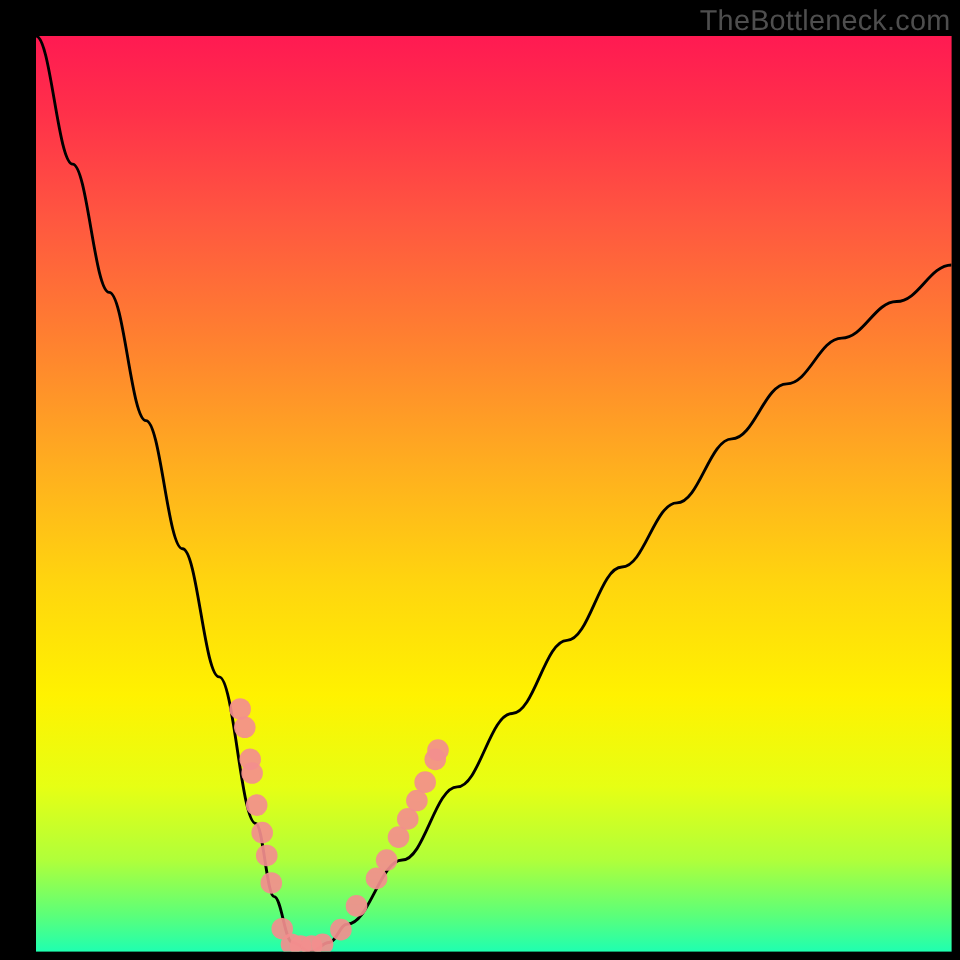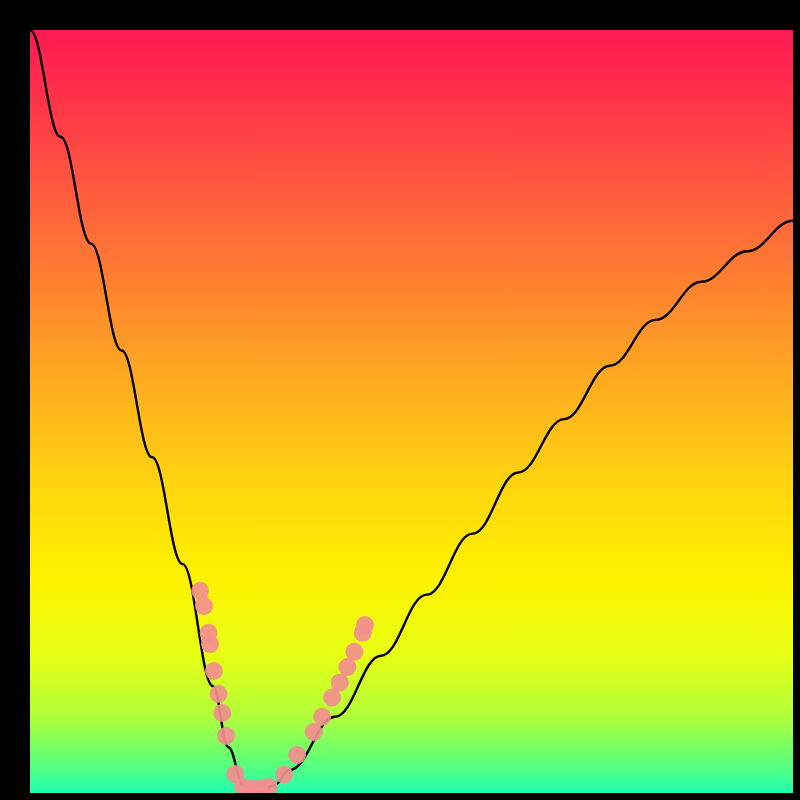--- a/index.html
+++ b/index.html
@@ -84,13 +84,14 @@
           <circle cx="292.2" cy="686.7" r="9" fill="#f38e8e" fill-opacity="0.92"></circle>
           <circle cx="302.1" cy="667.6" r="9" fill="#f38e8e" fill-opacity="0.92"></circle>
           <circle cx="309.8" cy="652.4" r="9" fill="#f38e8e" fill-opacity="0.92"></circle>
           <circle cx="317.4" cy="637.1" r="9" fill="#f38e8e" fill-opacity="0.92"></circle>
           <circle cx="324.3" cy="621.8" r="9" fill="#f38e8e" fill-opacity="0.92"></circle>
           <circle cx="332.7" cy="602.8" r="9" fill="#f38e8e" fill-opacity="0.92"></circle>
           <circle cx="335.0" cy="595.1" r="9" fill="#f38e8e" fill-opacity="0.92"></circle>
         </g>
     </svg>
   </div>
+  <div class="watermark">TheBottleneck.com</div>
 </div>
 
 </body></html>

